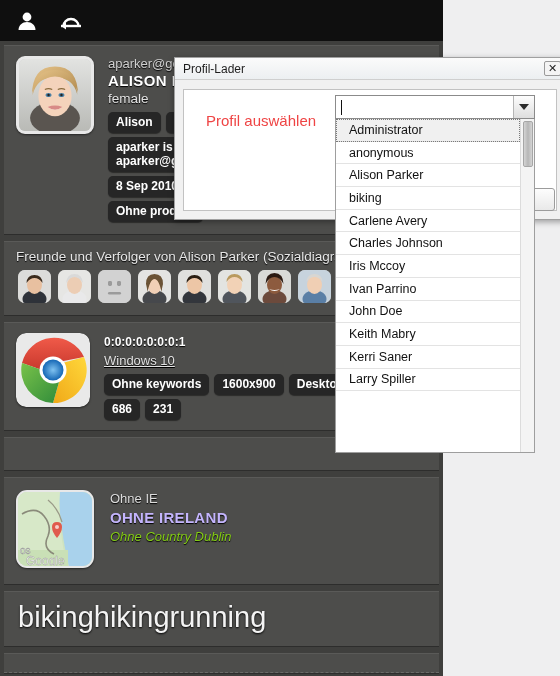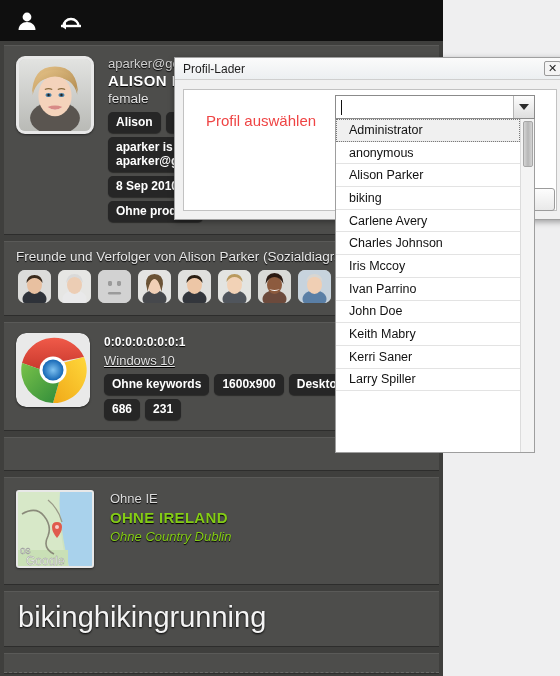--- a/index.html
+++ b/index.html
@@ -71,26 +71,26 @@
   .bline1 { color: #dcdcdc; font-size: 13px; line-height: 16px; text-shadow: 0 1px 1px #000; }
   .bline2 { color: #ffffff; font-size: 12px; font-weight: bold; line-height: 19px;
             text-shadow: 0 1px 1px #000; }
   .bline3 { color: #e2e2e2; font-size: 13px; line-height: 18px; text-shadow: 0 1px 1px #000; text-decoration: underline; }
 
   
   .spacer { height: 34px; }
 
   
   .loc { display: flex; padding: 12px 10px 16px 12px; }
-  .map { width: 78px; height: 78px; border-radius: 3px; flex: 0 0 78px;
+  .map { width: 78px; height: 78px; border-radius: 11px; flex: 0 0 78px;
          overflow: hidden; position: relative; border: 2px solid #e8e8e8;
          box-shadow: 0 1px 2px rgba(0,0,0,.5); background: #cfe3c6; }
   .locinfo { margin-left: 16px; }
   .lline1 { color: #dcdcdc; font-size: 13px; line-height: 18px; text-shadow: 0 1px 1px #000; }
-  .lline2 { color: #84cc16; font-size: 15px; font-weight: bold; letter-spacing:.3px;
+  .lline2 { color: #c4b5fd; font-size: 15px; font-weight: bold; letter-spacing:.3px;
             line-height: 20px; text-shadow: 0 1px 1px #000; }
   .lline3 { color: #84cc16; font-size: 13px; line-height: 18px; text-shadow: 0 1px 1px #000; font-style: italic; }
 
   
   .kw { padding: 8px 12px 12px 14px; display: flex; flex-wrap: wrap; }
   .kw span { color: #f4f4f4; font-size: 29px; line-height: 34px;
              text-shadow: 0 1px 2px #000; }
 
   
   .tags { padding: 8px 12px 10px 14px; border-bottom: 1px dashed #6a6a68; }

